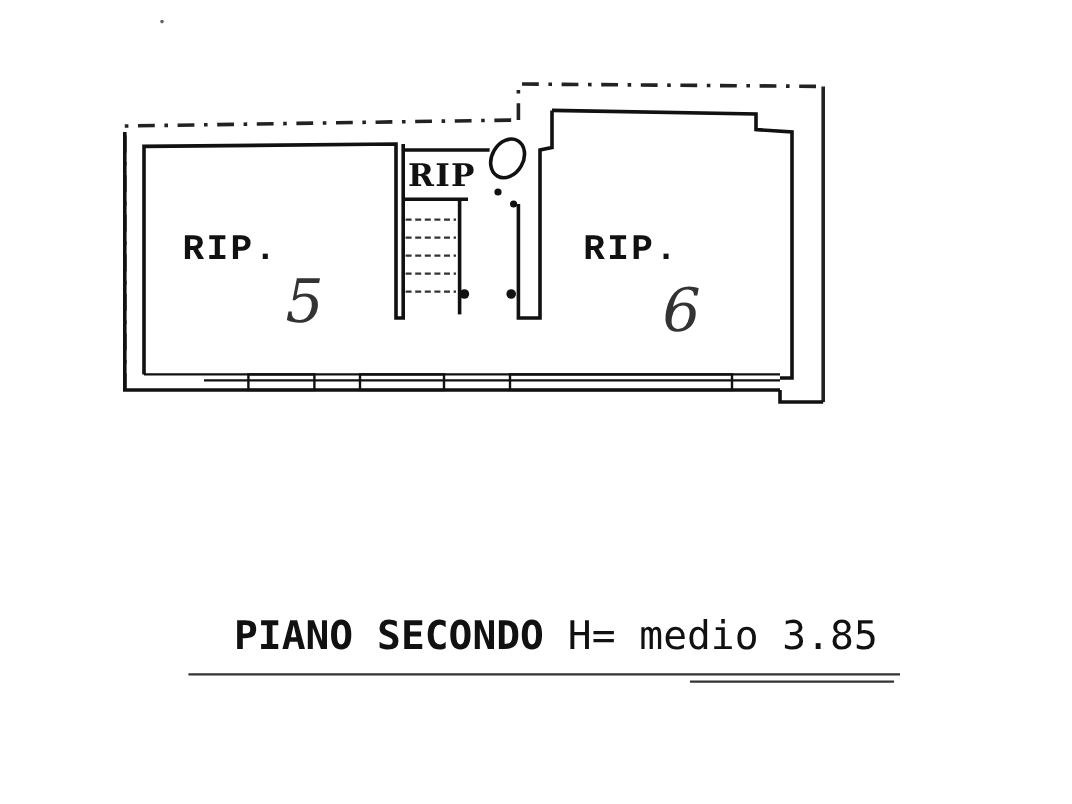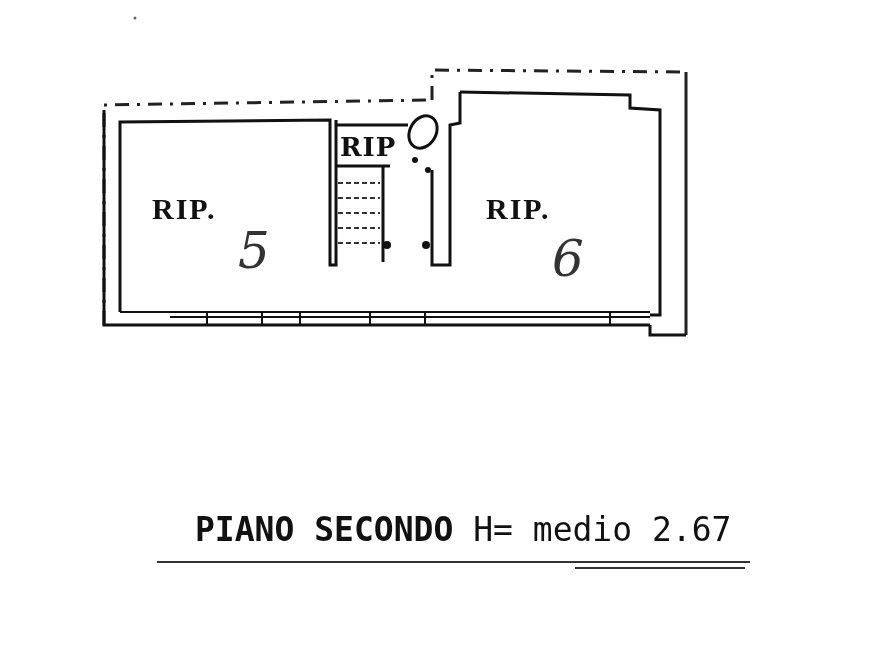--- a/index.html
+++ b/index.html
@@ -1,20 +1,20 @@
 <!DOCTYPE html>
 <html><head>
   <meta charset="utf-8">
   <style>
     html, body { margin: 0; padding: 0; background: #ffffff; }
     body { width: 893px; height: 670px; position: relative; overflow: hidden; }
     #plan { position: absolute; left: 0; top: 0; width: 893px; height: 670px; }
     .room-label {
       position: absolute;
-      font-family: Liberation Serif, serif;
+      font-family: Liberation Mono, monospace;
       font-weight: bold;
       font-size: 30px;
       color: #111;
       letter-spacing: 2px;
     }
     .small-label {
       position: absolute;
       font-family: "DejaVu Serif", serif;
       font-weight: bold;
       font-size: 26px;
@@ -102,14 +102,14 @@
 <div class="room-label" style="left:152px; top:192px;">RIP.</div>
 <div class="hand-num" style="left:238px; top:222px;">5</div>
 
 <div class="small-label" style="left:340px; top:132px;">RIP</div>
 
 <div class="room-label" style="left:486px; top:192px;">RIP.</div>
 <div class="hand-num" style="left:552px; top:230px;">6</div>
 
 <div class="caption">
   <span>PIANO SECONDO</span>
-  <span class="light">H= medio 2.67</span>
+  <span class="light">H= medio 3.85</span>
 </div>
 
 </body></html>

